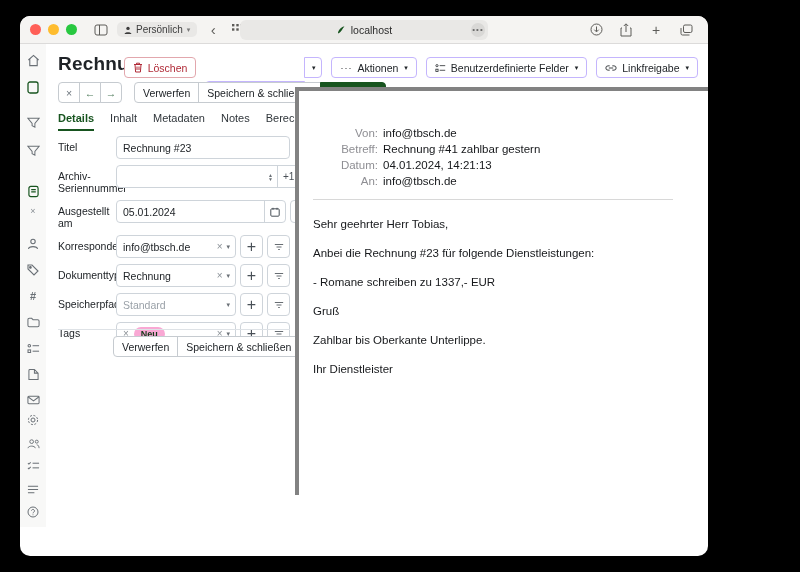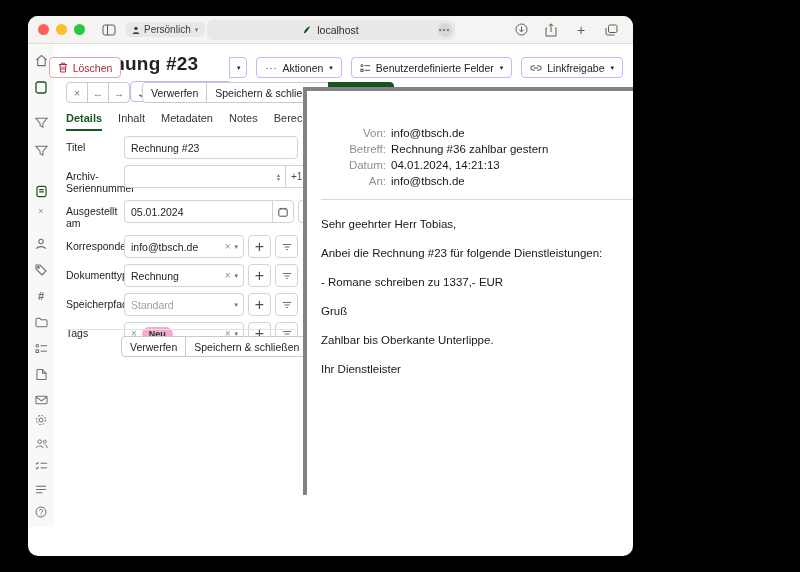--- a/index.html
+++ b/index.html
@@ -1,17 +1,17 @@
 <!DOCTYPE html>
 <html><head>
 <meta charset="utf-8">
 <style>
   * { box-sizing: border-box; margin: 0; padding: 0; }
   html,body { width:800px; height:572px; background:#000; font-family:"Liberation Sans",sans-serif; overflow:hidden; }
-  .window { position:absolute; left:28px; top:16px; width:605px; height:540px; border-radius:10px; overflow:hidden; background:#fff; box-shadow:0 10px 30px rgba(0,0,0,.6); }
+  .window { position:absolute; left:20px; top:16px; width:688px; height:540px; border-radius:10px; overflow:hidden; background:#fff; box-shadow:0 10px 30px rgba(0,0,0,.6); }
 
   
   .chrome { position:relative; height:28px; background:#f5f4f2; border-bottom:1px solid #dcdbda; display:flex; align-items:center; padding:0 10px; }
   .lights { display:flex; gap:7px; margin-right:12px; }
   .light { width:11px; height:11px; border-radius:50%; }
   .light.r { background:#ff5f57; } .light.y { background:#febc2e; } .light.g { background:#28c840; }
   .chrome-ic { color:#5d5c59; display:flex; align-items:center; justify-content:center; width:20px; height:20px; margin:0 2px; font-size:13px; }
   .profile-pill { display:flex; align-items:center; gap:4px; background:#e9e8e6; border-radius:5px; padding:2px 7px; font-size:10px; color:#3c3c3c; margin:0 4px; }
   .addr { position:absolute; left:50%; top:4px; transform:translateX(-50%); width:248px; height:20px; background:#e9e8e6; border-radius:6px; display:flex; align-items:center; justify-content:center; gap:5px; font-size:10.5px; color:#2c2c2c; }
   .addr .more { position:absolute; right:3px; top:3px; width:14px; height:14px; border-radius:50%; background:#d9d8d6; color:#6b6b6b; font-size:8px; line-height:14px; text-align:center; letter-spacing:1px; }
@@ -465,21 +465,21 @@
 
       <div class="preview">
         <table class="mailhead">
           <tbody>
               <tr>
             <td class="mh-label">Von:</td>
             <td class="mh-val">info@tbsch.de</td>
           </tr>
           <tr>
             <td class="mh-label">Betreff:</td>
-            <td class="mh-val">Rechnung #36 zahlbar gestern</td>
+            <td class="mh-val">Rechnung #41 zahlbar gestern</td>
           </tr>
           <tr>
             <td class="mh-label">Datum:</td>
             <td class="mh-val">04.01.2024, 14:21:13</td>
           </tr>
           <tr>
             <td class="mh-label">An:</td>
             <td class="mh-val">info@tbsch.de</td>
           </tr>
         </tbody>

